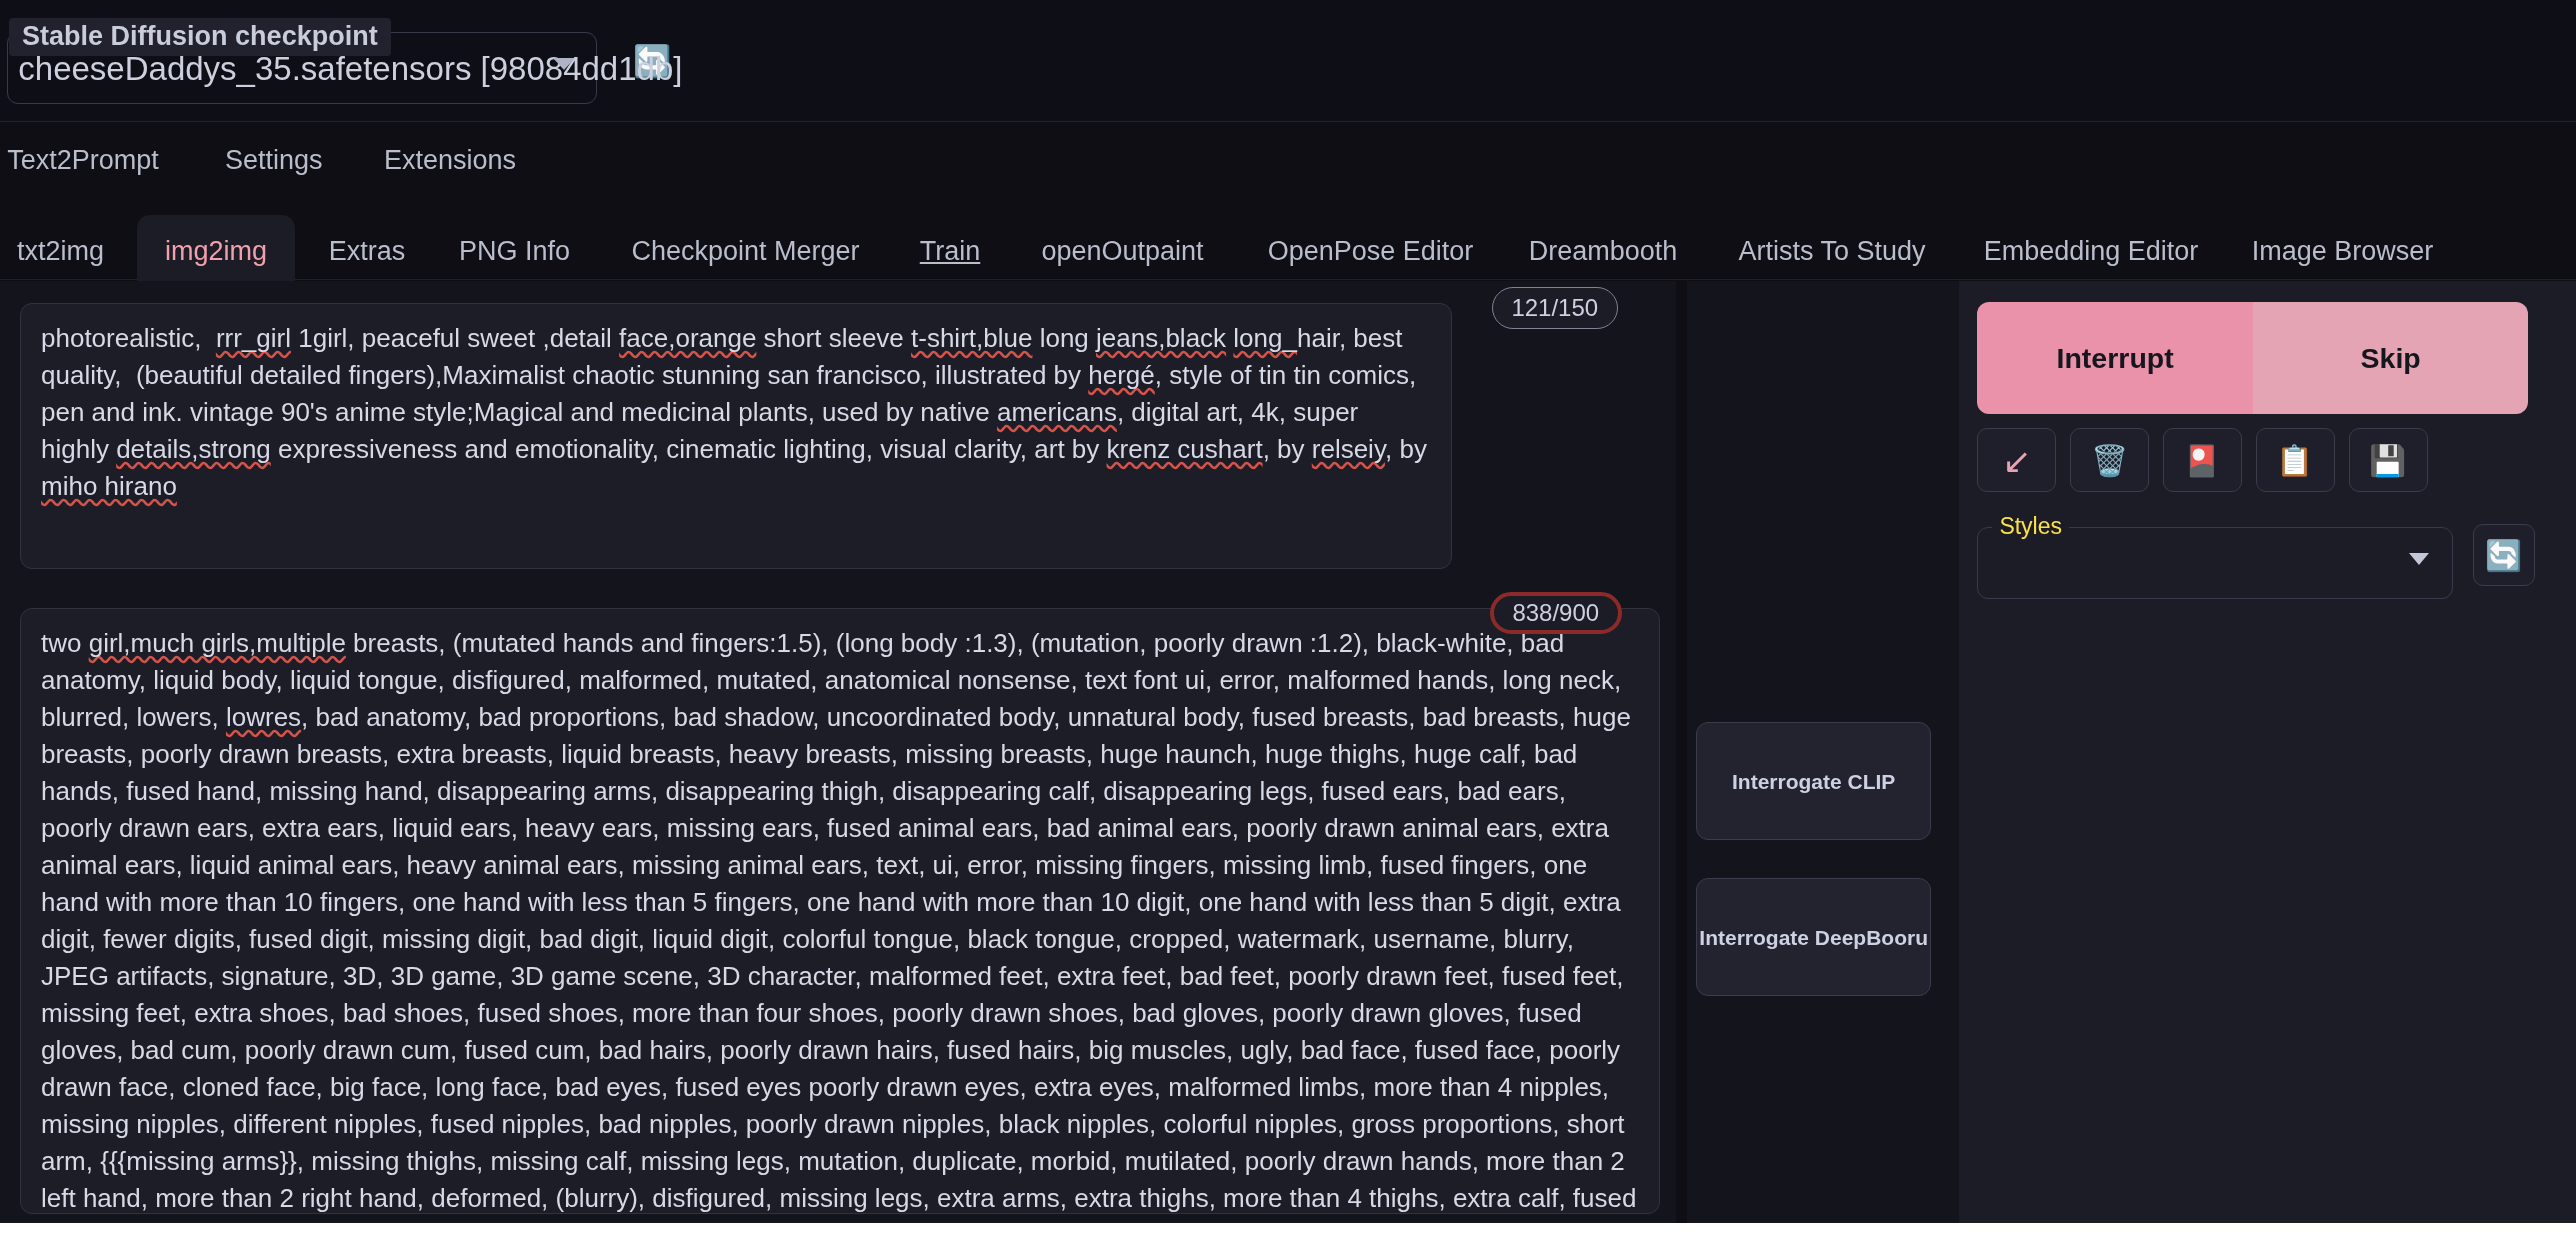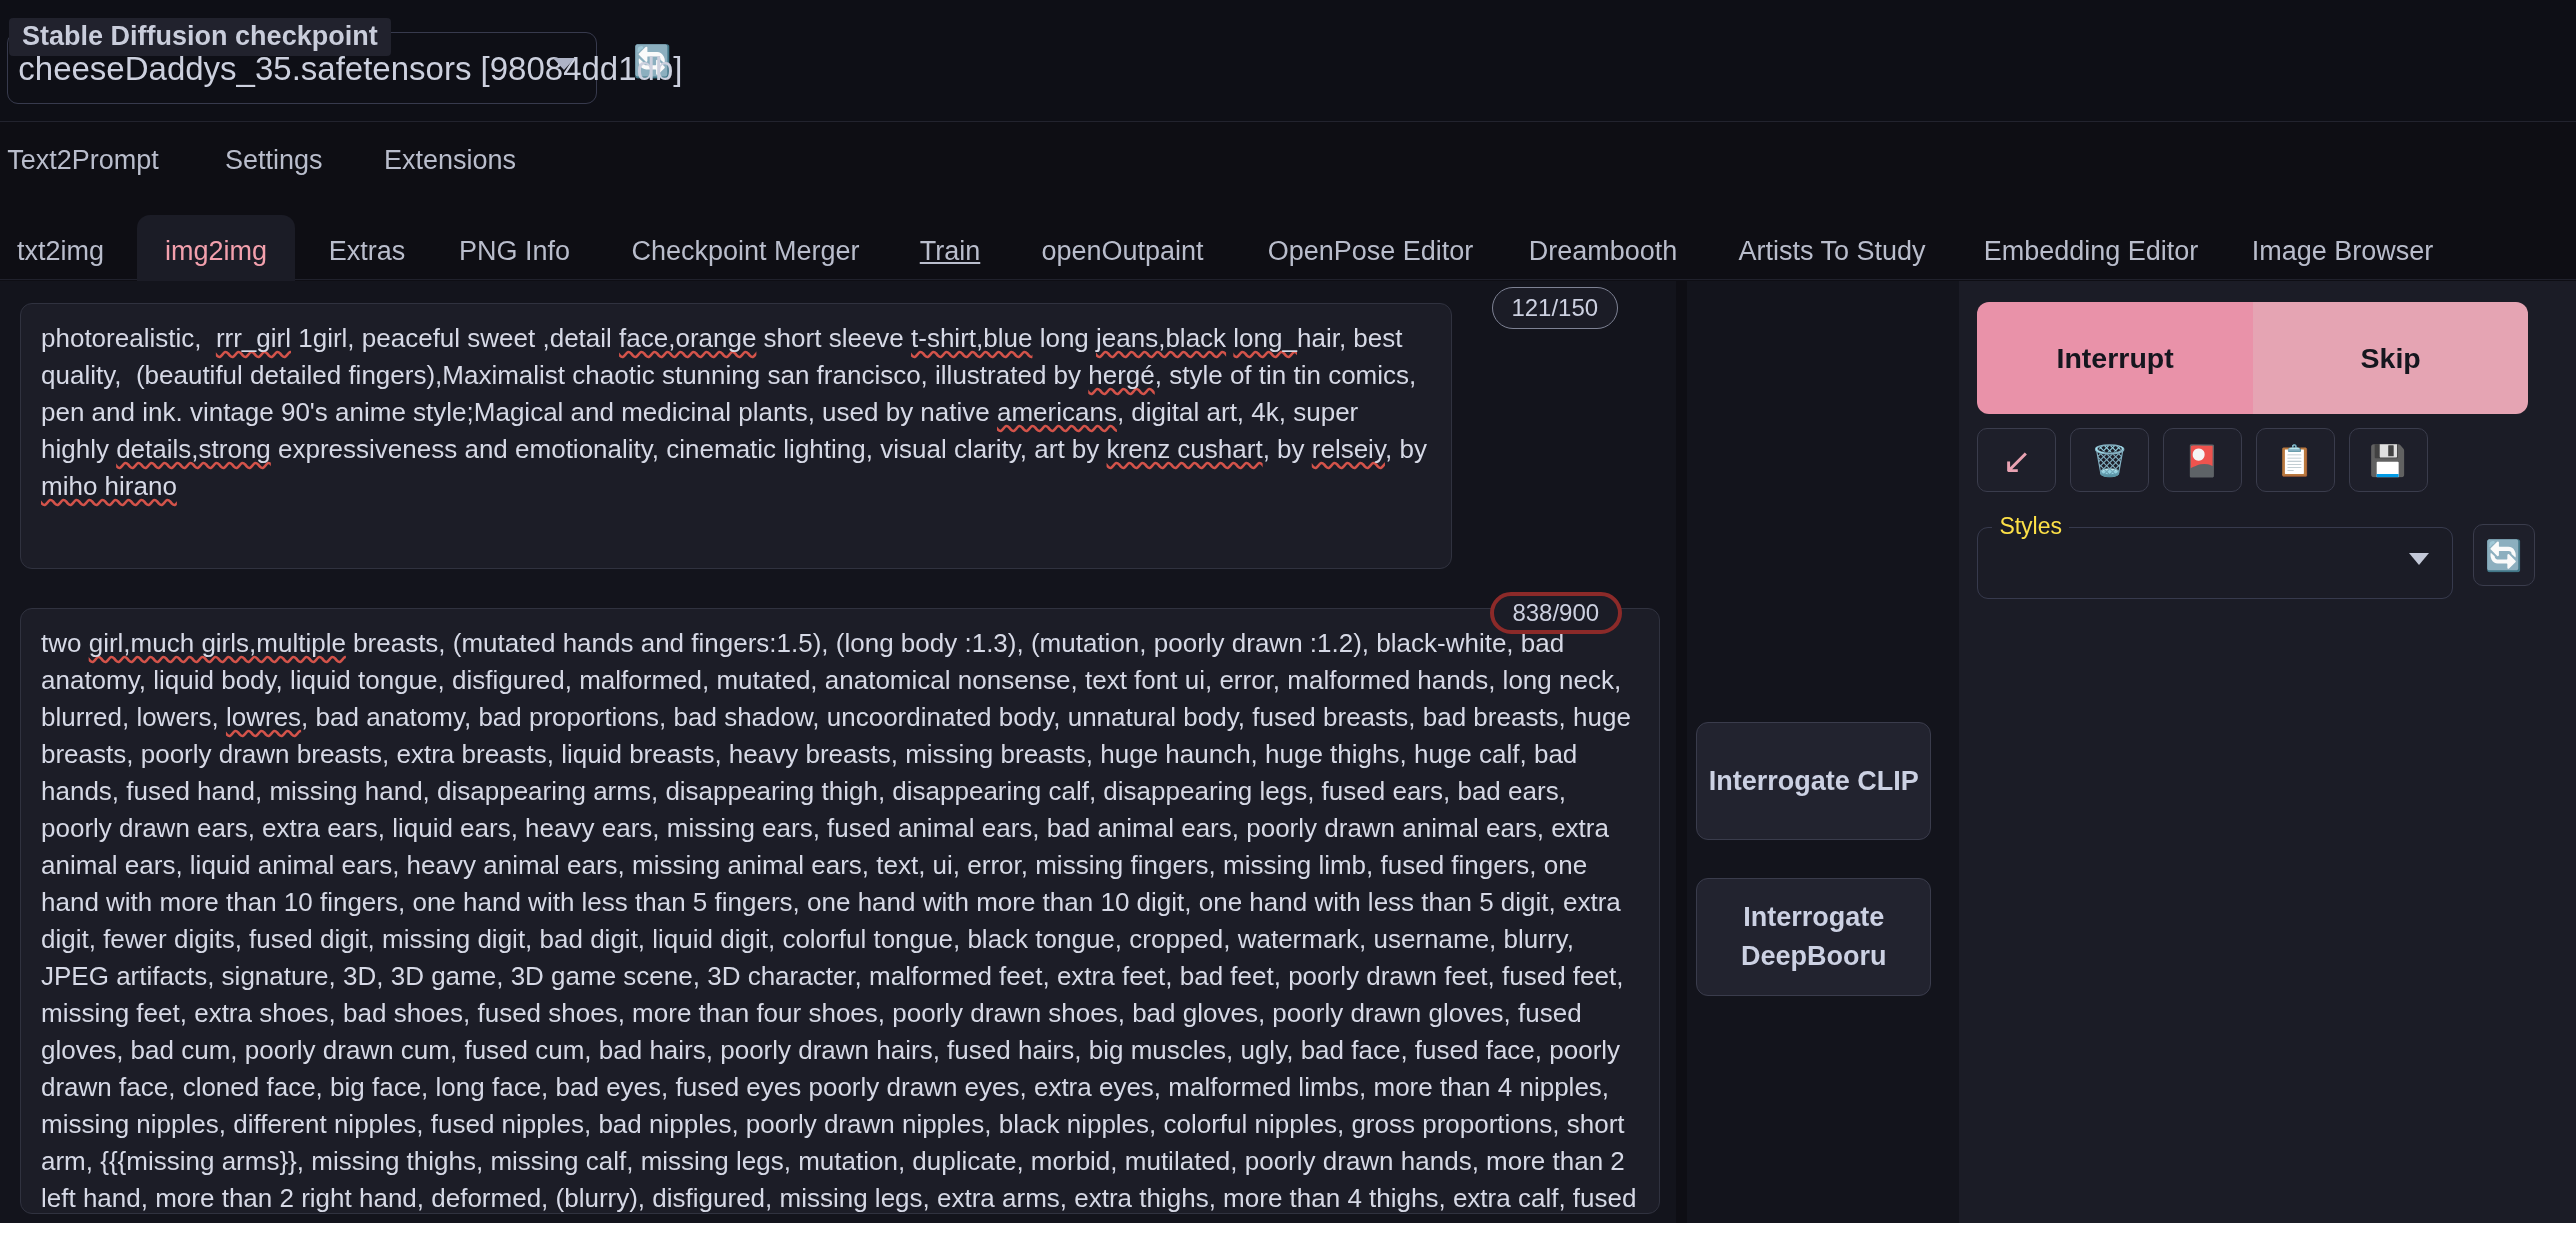--- a/index.html
+++ b/index.html
@@ -119,21 +119,21 @@
   #negative-counter { left: 1490px; top: 592px; border: 4.6px solid #8c2a29; }
 
   
   .interrogate-col {
     position: absolute; left: 1687px; top: 281px; width: 272px; height: 942px;
     background: #13141c;
   }
   .btn-interrogate {
     position: absolute; left: 9.2px; width: 235px; height: 118px;
     background: #22232f; border: 0.9px solid #3a3c4c; border-radius: 12px;
-    color: #ccd1e3; font-size: 27px; font-weight: bold;
+    color: #ccd1e3; font-size: 21px; font-weight: bold;
     display: flex; align-items: center; justify-content: center;
     text-align: center; line-height: 39px; cursor: pointer;
   }
   #interrogate-clip { top: 441px; }
   #interrogate-deepbooru { top: 597px; }
 
   
   .right-panel {
     position: absolute; left: 1959px; top: 281px;
     width: 617px; height: 942px;

